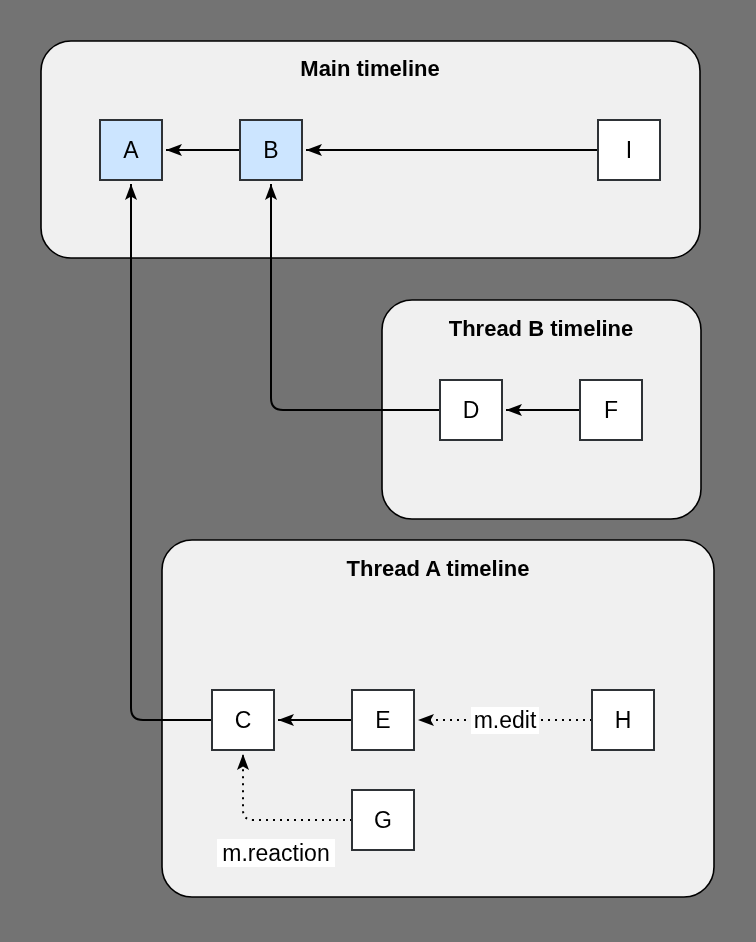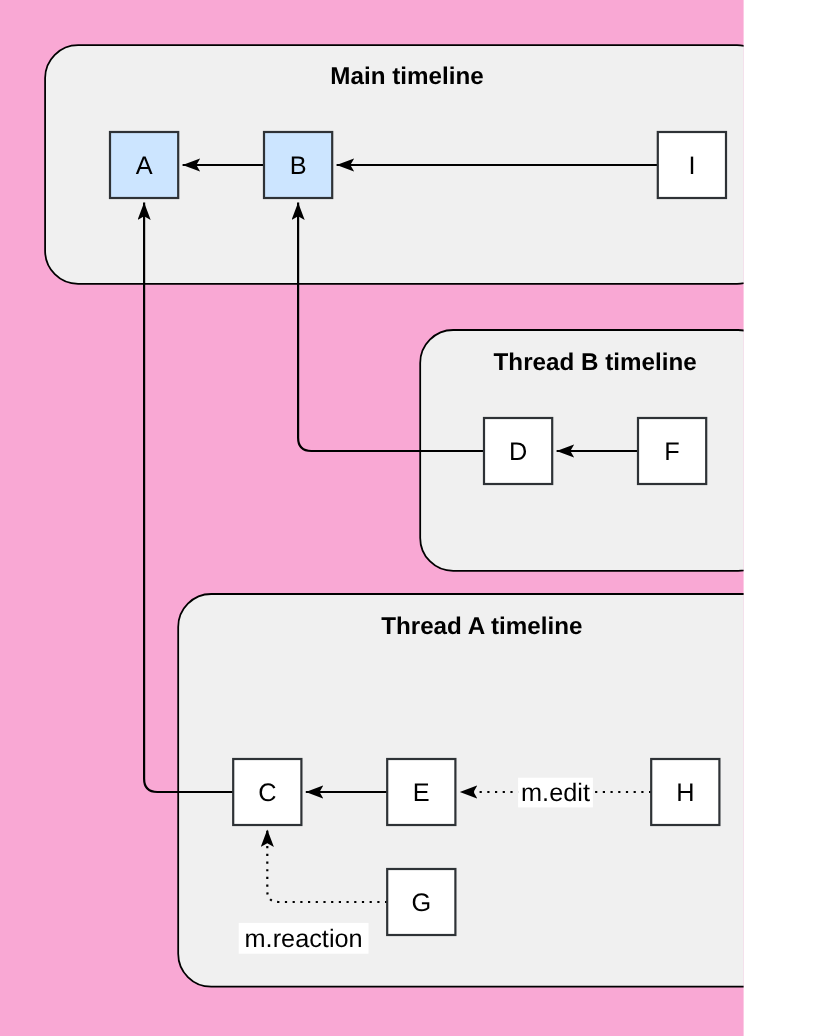--- a/index.html
+++ b/index.html
@@ -3,23 +3,23 @@
 <meta charset="utf-8">
 <style>
   html, body {
     margin: 0;
     padding: 0;
     background: #ffffff;
     font-family: "Liberation Sans", sans-serif;
   }
   .stage {
     position: relative;
-    width: 676px;
+    width: 756px;
     height: 942px;
-    background: #f9a8d4;
+    background: #737373;
     overflow: hidden;
   }
   svg { display: block; }
   .container-box {
     stroke: #000000;
     stroke-width: 1.6;
   }
   .container-title {
     font-family: "Liberation Sans", sans-serif;
     font-size: 22px;

